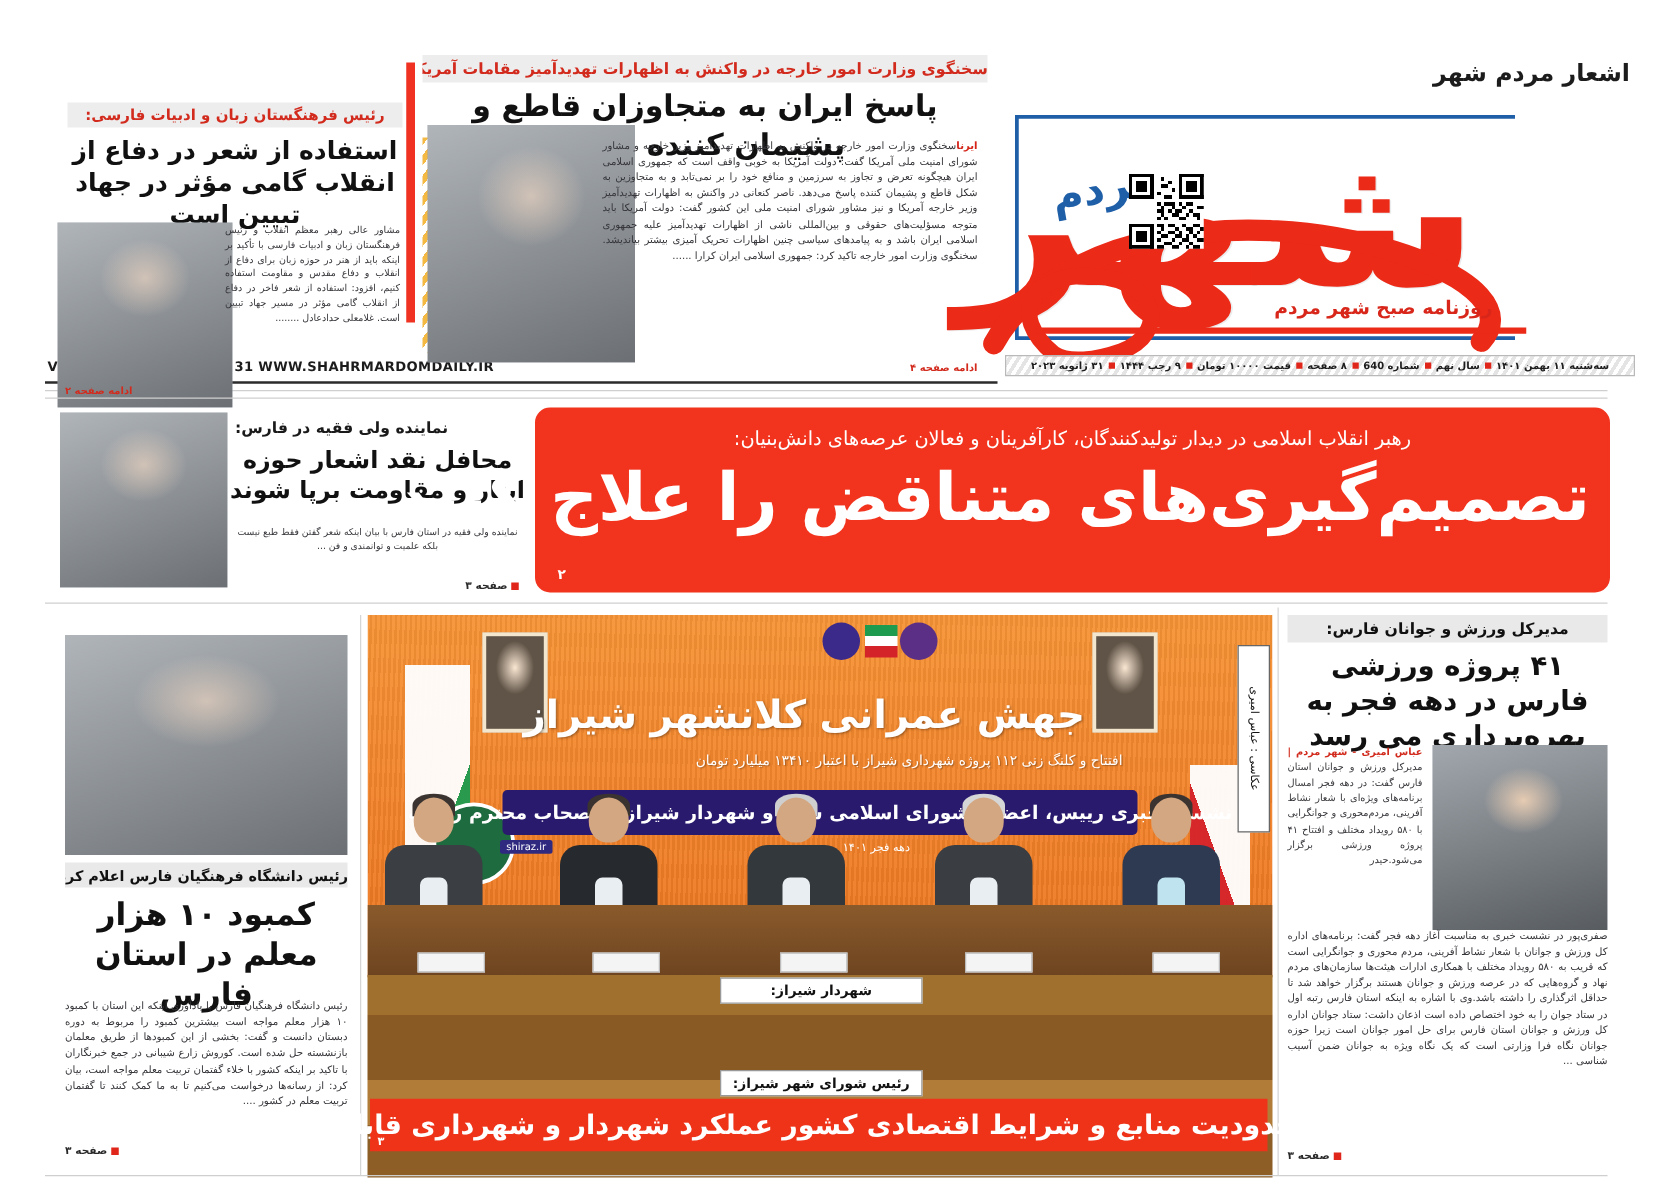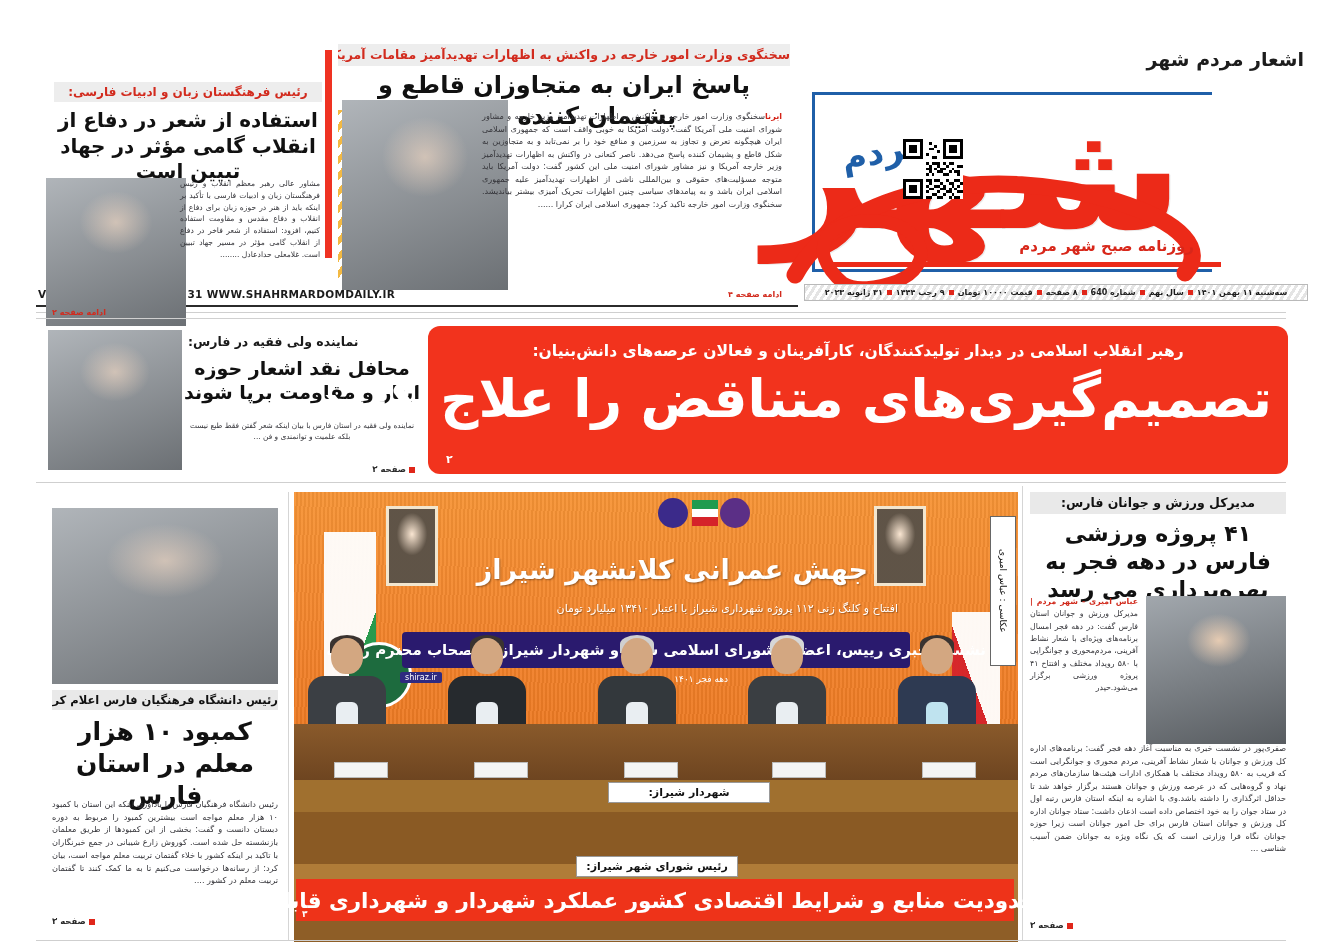--- a/index.html
+++ b/index.html
@@ -156,21 +156,21 @@
   .a3 .body-ar { position:absolute; right:0px; top:92px; width:236px; font-size:7.4px; text-align:center; }
   .a3 .page-ref{ position:absolute; right:2px; bottom:2px; }
 
   .banner {
     position:absolute; left:430px; top:328px; width:856px; height:144px;
     background:#f2331d; border-radius:10px;
     box-shadow: 0 0 0 2px #f2331d;
   }
   .banner .bkick{
     position:absolute; right:20px; top:14px; width:816px;
-    color:#fff; font-size:15.5px; font-weight:bold; direction:rtl; text-align:center;
+    color:#fff; font-size:15.5px; font-weight:normal; direction:rtl; text-align:center;
     white-space:nowrap;
   }
   .banner .bhl{
     position:absolute; right:14px; top:42px; width:828px;
     color:#fff; font-size:53px; font-weight:bold; direction:rtl; text-align:center;
     line-height:1.08; letter-spacing:-1px; white-space:nowrap;
   }
   .banner .bpage{
     position:absolute; left:16px; bottom:6px; color:#fff; font-size:11px; font-weight:bold;
   }
@@ -195,21 +195,21 @@
     position:absolute; inset:0;
     background:
       linear-gradient(180deg,#f79436 0%, #f2822a 55%, #e9741f 100%);
   }
   .bigphoto .wall::after{
     content:""; position:absolute; inset:0;
     background: repeating-linear-gradient(92deg, rgba(255,255,255,.05) 0 2px, rgba(0,0,0,.05) 2px 4px);
   }
   .bn-title{
     position:absolute; right:150px; top:62px; width:320px; text-align:center;
-    color:#fff; font-size:27px; font-weight:bold; direction:rtl; white-space:nowrap;
+    color:#fff; font-size:31px; font-weight:bold; direction:rtl; white-space:nowrap;
     text-shadow:1px 1px 2px rgba(0,0,0,.35);
   }
   .bn-sub{
     position:absolute; right:120px; top:110px; width:380px; text-align:right;
     color:#fff; font-size:11px; direction:rtl; white-space:nowrap;
     text-shadow:1px 1px 1px rgba(0,0,0,.3);
   }
   .bn-blue{
     position:absolute; left:108px; top:140px; width:508px; height:36px;
     background:#2a1a6e; border-radius:4px;
@@ -306,21 +306,21 @@
   .cap-kick span{ font-size:11px; font-weight:bold; color:#111; direction:rtl; white-space:nowrap; }
   .cap-red{
     position:absolute; left:2px; width:718px; height:42px; background:#ee3319;
     display:flex; align-items:center; justify-content:center;
   }
   .cap-red span{
     color:#fff; font-size:21.5px; font-weight:bold; direction:rtl; white-space:nowrap;
     letter-spacing:-0.3px;
   }
   .cap-red .mini{ position:absolute; left:6px; bottom:2px; font-size:9px; }
-  .k1{ left:282px; top:2px; width:162px;margin-left:32px; }
+  .k1{ left:282px; top:2px; width:162px; }
   .r1{ top:25px; }
   .k2{ left:282px; top:76px; width:162px; }
   .r2{ top:99px; }
 
   
   .a5 { position:absolute; left:1030px; top:492px; width:258px; height:448px; }
   .a5 .kicker { position:absolute; left:0; top:0; width:256px; height:22px;
                 background:#e9e9e9; color:#111; font-size:12.5px; line-height:22px; }
   .a5 .hl { position:absolute; left:0; top:28px; width:256px; font-size:22px; }
   .a5 .photo2 { position:absolute; left:116px; top:104px; width:140px; height:148px; background:#8d949b; overflow:hidden;}

